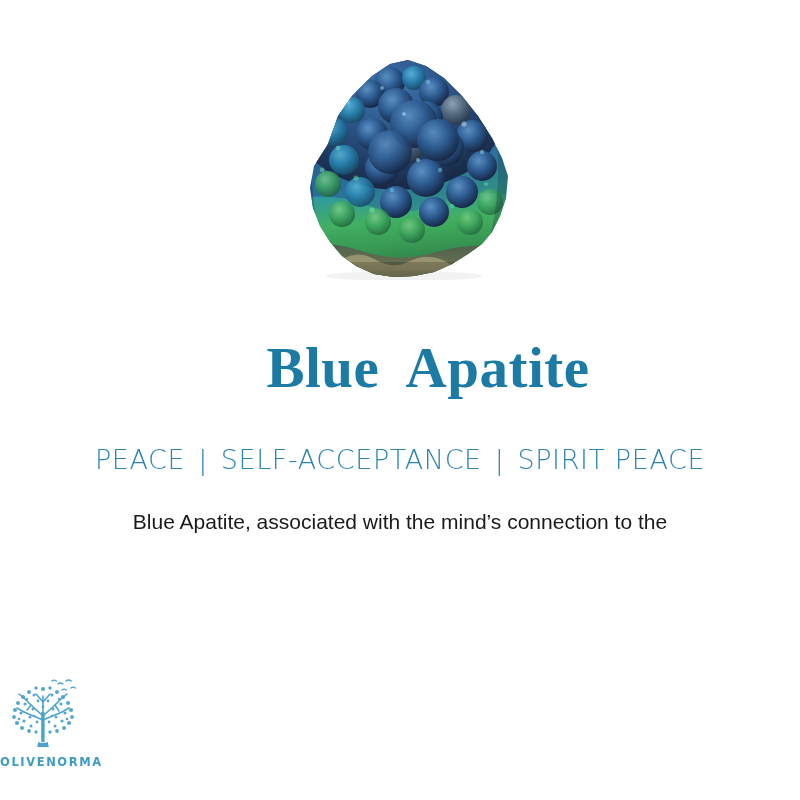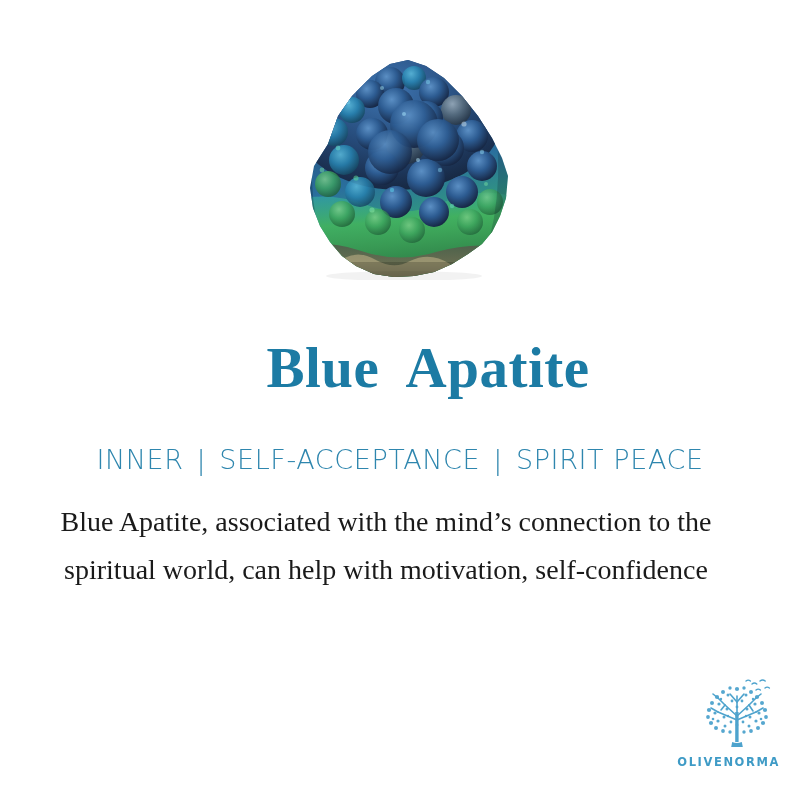--- a/index.html
+++ b/index.html
@@ -66,40 +66,40 @@
   #keyword-line .sep {
     display: inline-block;
     color: #2e86ae;
     padding: 0 13px;
     font-weight: 300;
   }
 
   
   #description {
     position: absolute;
-    left: 16px;
+    left: 30px;
     top: 498px;
     width: 740px;
     text-align: center;
-    font-family: Liberation Serif, serif;
-    font-size: 28px;
+    font-family: Liberation Sans, sans-serif;
+    font-size: 21px;
     line-height: 48px;
     color: #1a1a1a;
   }
   #description .dline { display: block; }
 
   
   #brand-logo {
     position: absolute;
     left: 0;
     top: 676px;
     width: 780px;
     display: flex;
     flex-direction: column;
-    align-items: flex-end;
+    align-items: flex-start;
   }
   #tree-mark { width: 86px; height: 76px; display: block; }
   #brand-name {
     margin-top: 3px;
     font-family: "DejaVu Sans", "Liberation Sans", sans-serif;
     font-weight: 700;
     font-size: 11.5px;
     letter-spacing: 1.6px;
     color: #3f9bc6;
   }
@@ -240,26 +240,25 @@
         <path d="M0 210 L232 210 L232 228 L0 228 Z" fill="#12160f" opacity="0.22"></path>
       </g>
 
       <ellipse cx="118" cy="224" rx="78" ry="5" fill="#000000" opacity="0.05"></ellipse>
     </svg>
   </figure>
 
   <h1 id="product-title">Blue  Apatite</h1>
 
   <div id="keyword-line">
-    <span class="kw">INNER</span><span class="sep">|</span><span class="kw">SELF-ACCEPTANCE</span><span class="sep">|</span><span class="kw">SPIRIT PEACE</span>
+    <span class="kw">PEACE</span><span class="sep">|</span><span class="kw">SELF-ACCEPTANCE</span><span class="sep">|</span><span class="kw">SPIRIT PEACE</span>
   </div>
 
   <p id="description">
     <span class="dline">Blue Apatite, associated with the mind’s connection to the</span>
-    <span class="dline">spiritual world, can help with motivation, self-confidence</span>
   </p>
 
   <div id="brand-logo">
     <svg id="tree-mark" viewBox="0 0 86 76" xmlns="http://www.w3.org/2000/svg">
       <g fill="#4ea3cd">
 
         <path d="M41.2 36 h3.4 v30 h-3.4 z"></path>
         <path d="M38.2 66 q4.6 2.2 9.6 0 l1 5 h-11.6 z"></path>
 
         <g stroke="#4ea3cd" stroke-width="1.6" fill="none" stroke-linecap="round">

